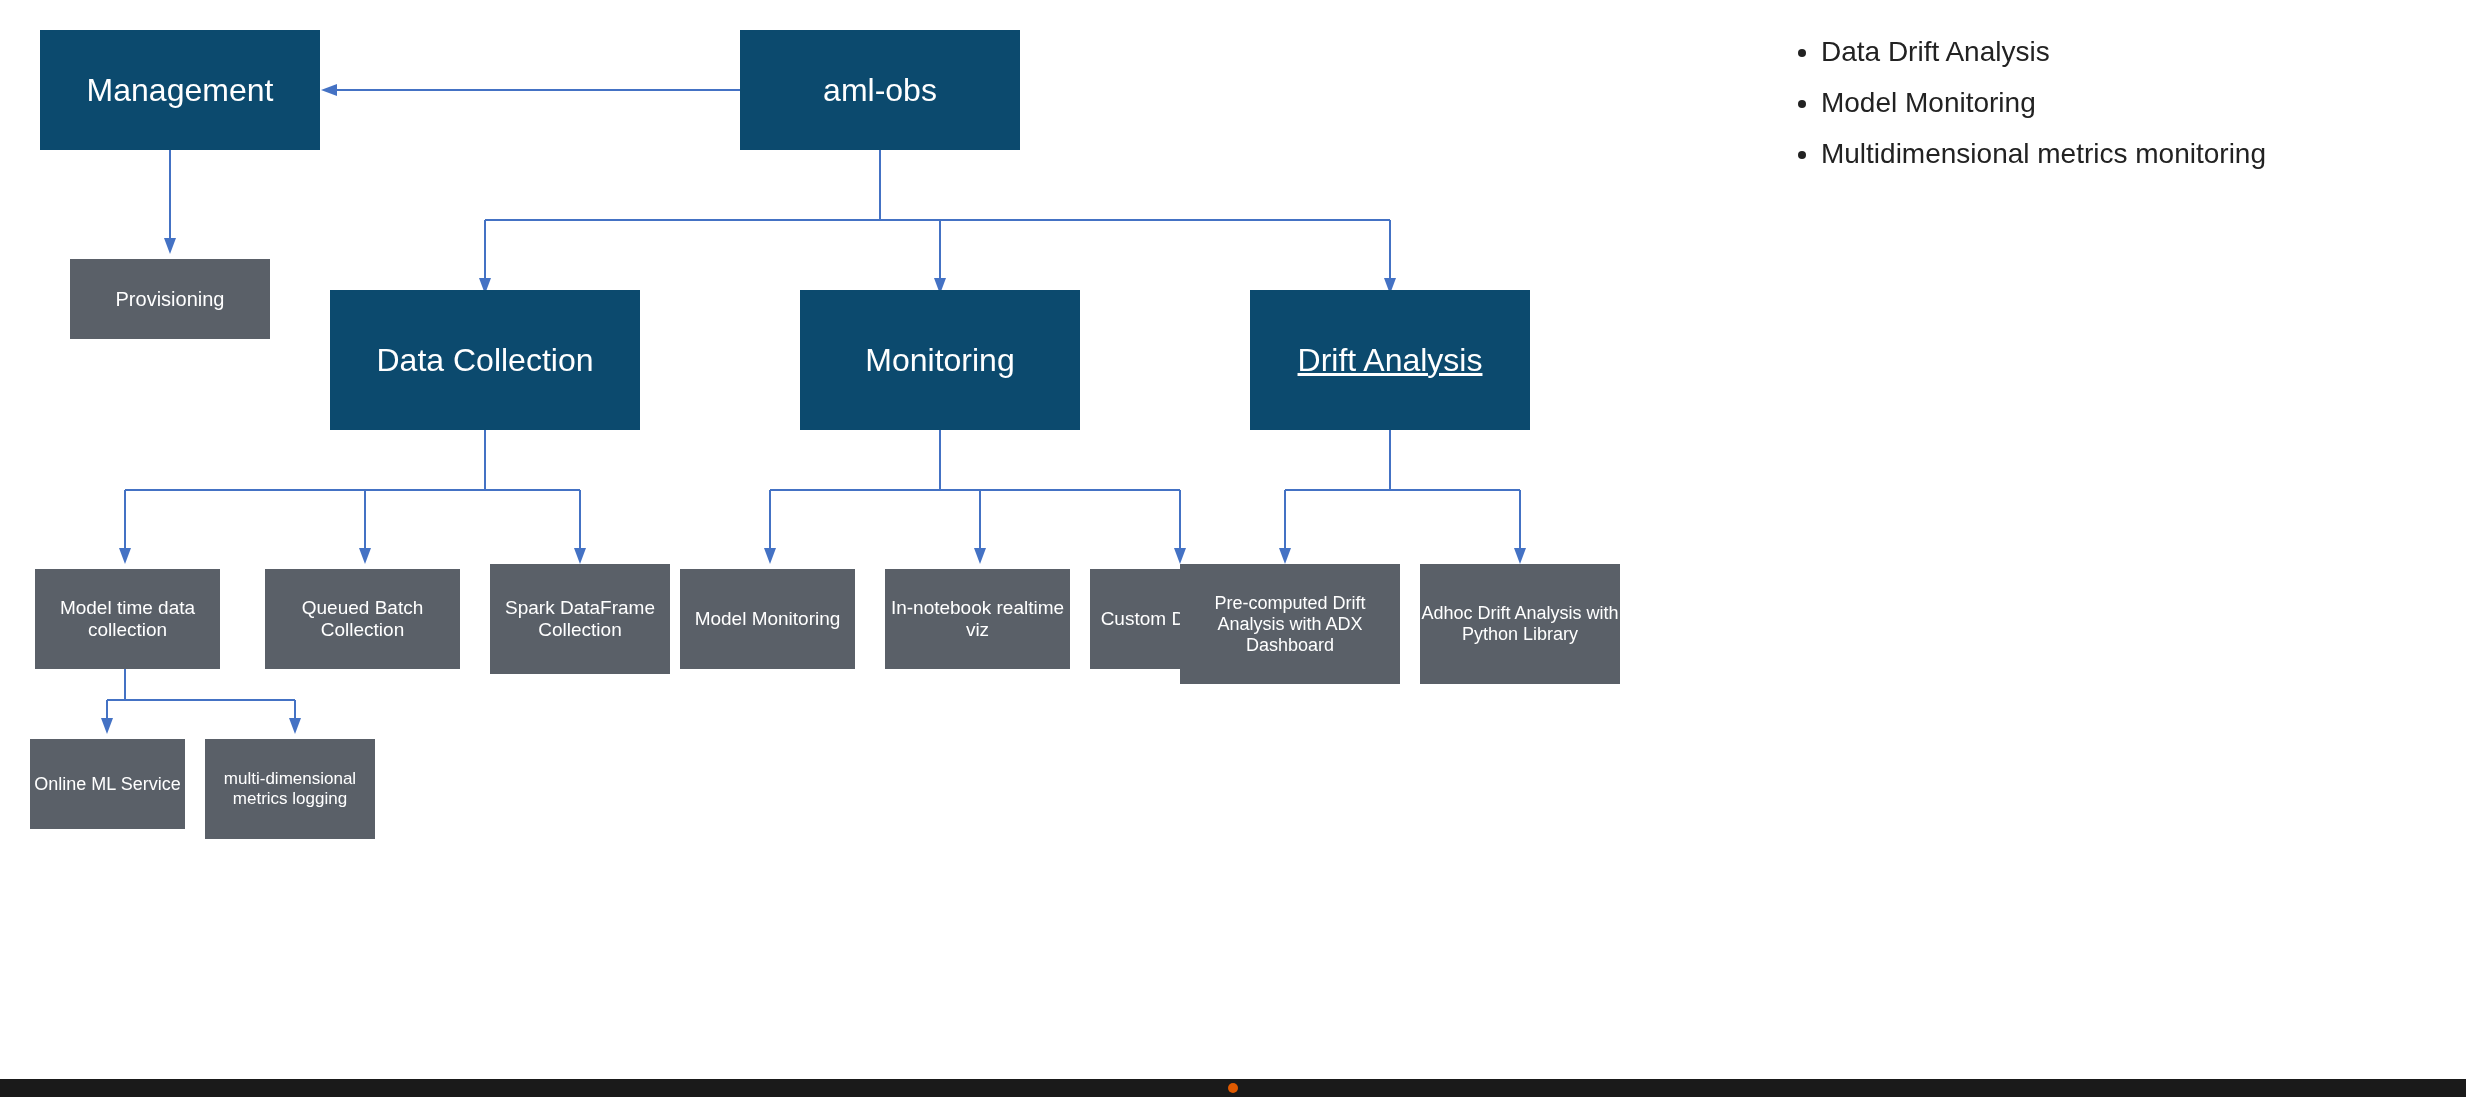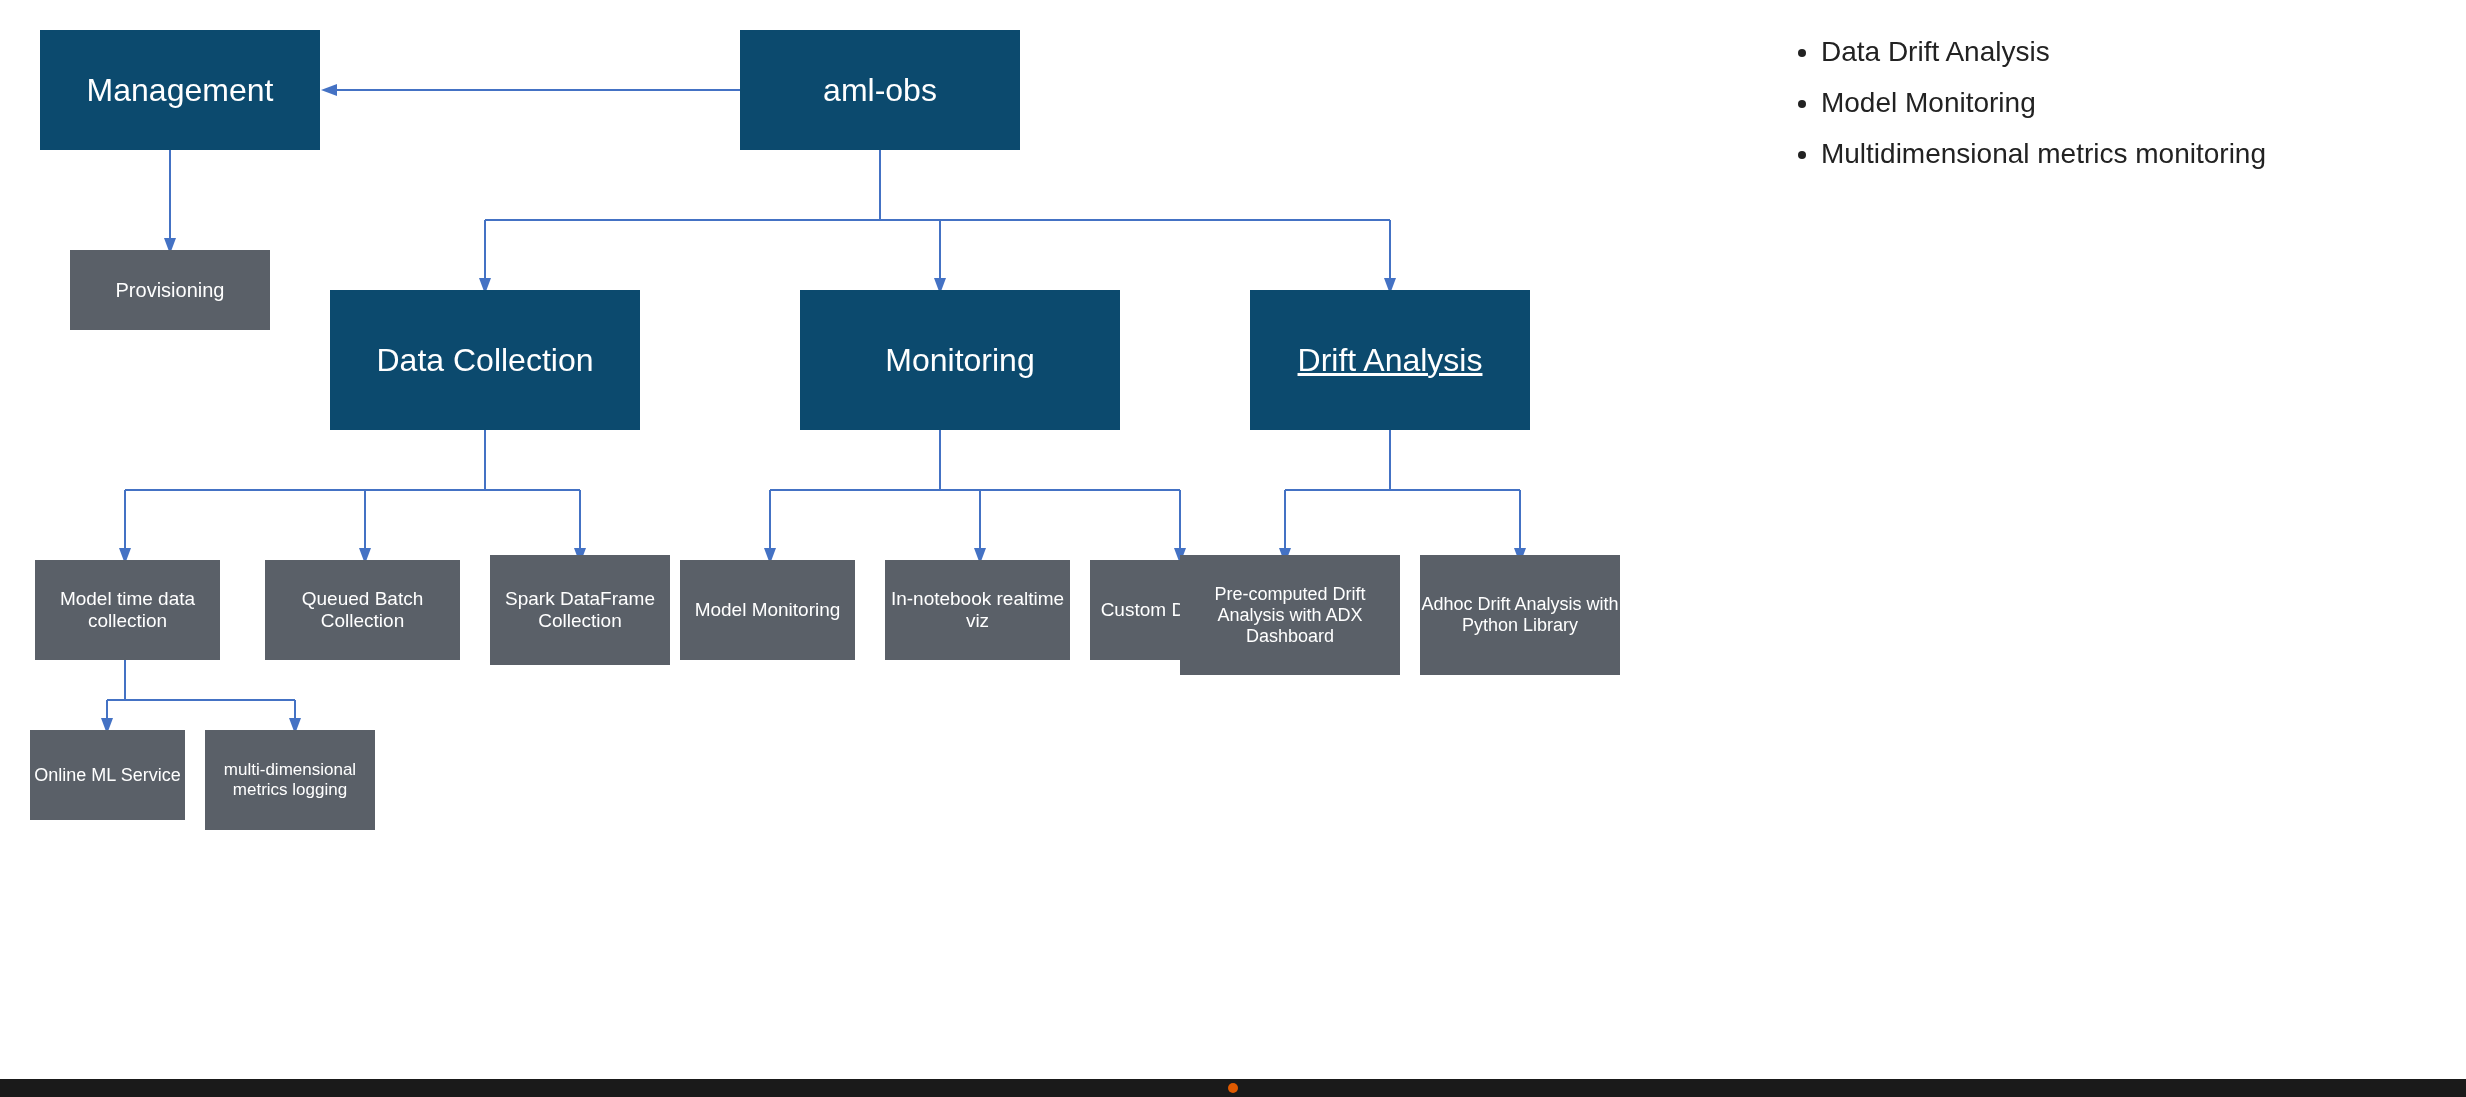--- a/index.html
+++ b/index.html
@@ -38,20 +38,21 @@
       background: #5a6068;
       color: #ffffff;
       border: none;
       display: flex;
       align-items: center;
       justify-content: center;
       text-align: center;
       font-size: 22px;
       font-weight: 400;
       position: absolute;
+      margin-top: 9px;
     }
 
     
     .connectors {
       position: absolute;
       top: 0; left: 0;
       width: 2466px;
       height: 1097px;
       pointer-events: none;
     }
@@ -152,21 +153,21 @@
   </div>
 
   <div class="gray-box" style="left:70px; top:250px; width:200px; height:80px; font-size:20px;">
     <span>Provisioning</span>
   </div>
 
   <div class="orange-box" style="left:330px; top:290px; width:310px; height:140px;">
     <span>Data Collection</span>
   </div>
 
-  <div class="orange-box" style="left:800px; top:290px; width:320px; height:140px;">
+  <div class="orange-box" style="left:800px; top:290px; width:280px; height:140px;">
     <span>Monitoring</span>
   </div>
 
   <div class="orange-box" style="left:1250px; top:290px; width:280px; height:140px;text-decoration:underline;">
     <span>Drift Analysis</span>
   </div>
 
   <div class="gray-box" style="left:35px; top:560px; width:185px; height:100px; font-size:19px;">
     <span>Model time data collection</span>
   </div>

